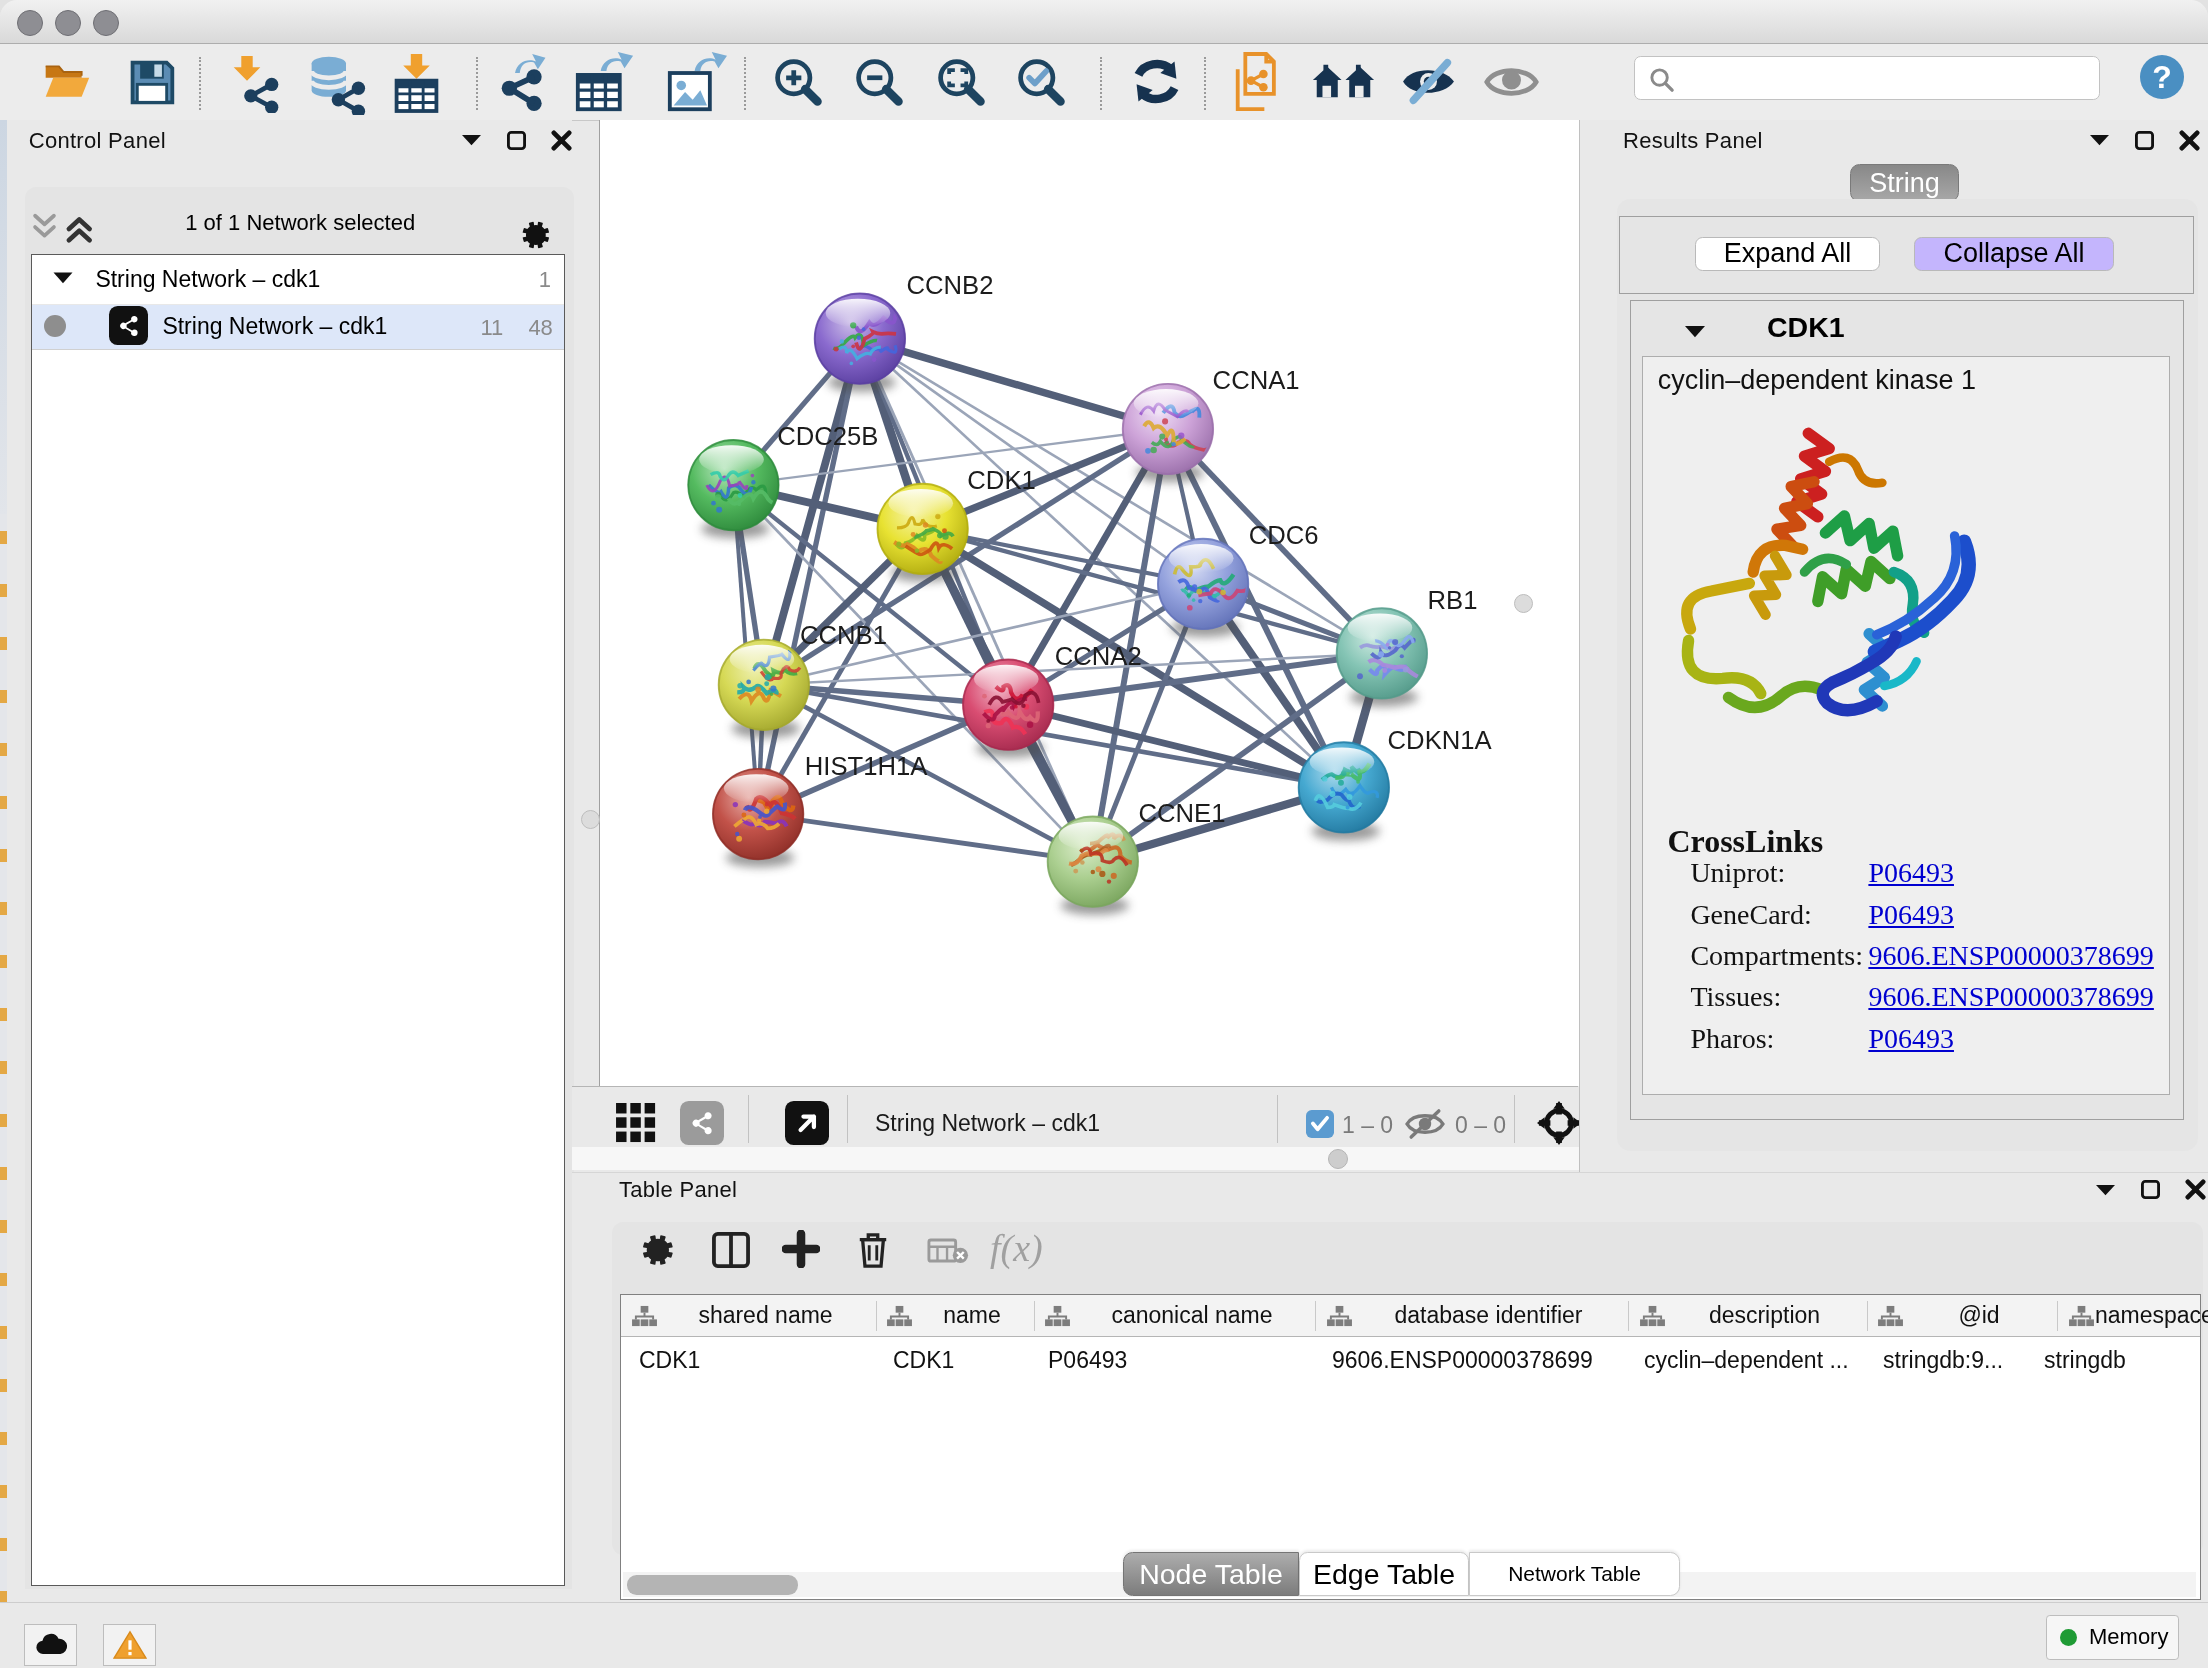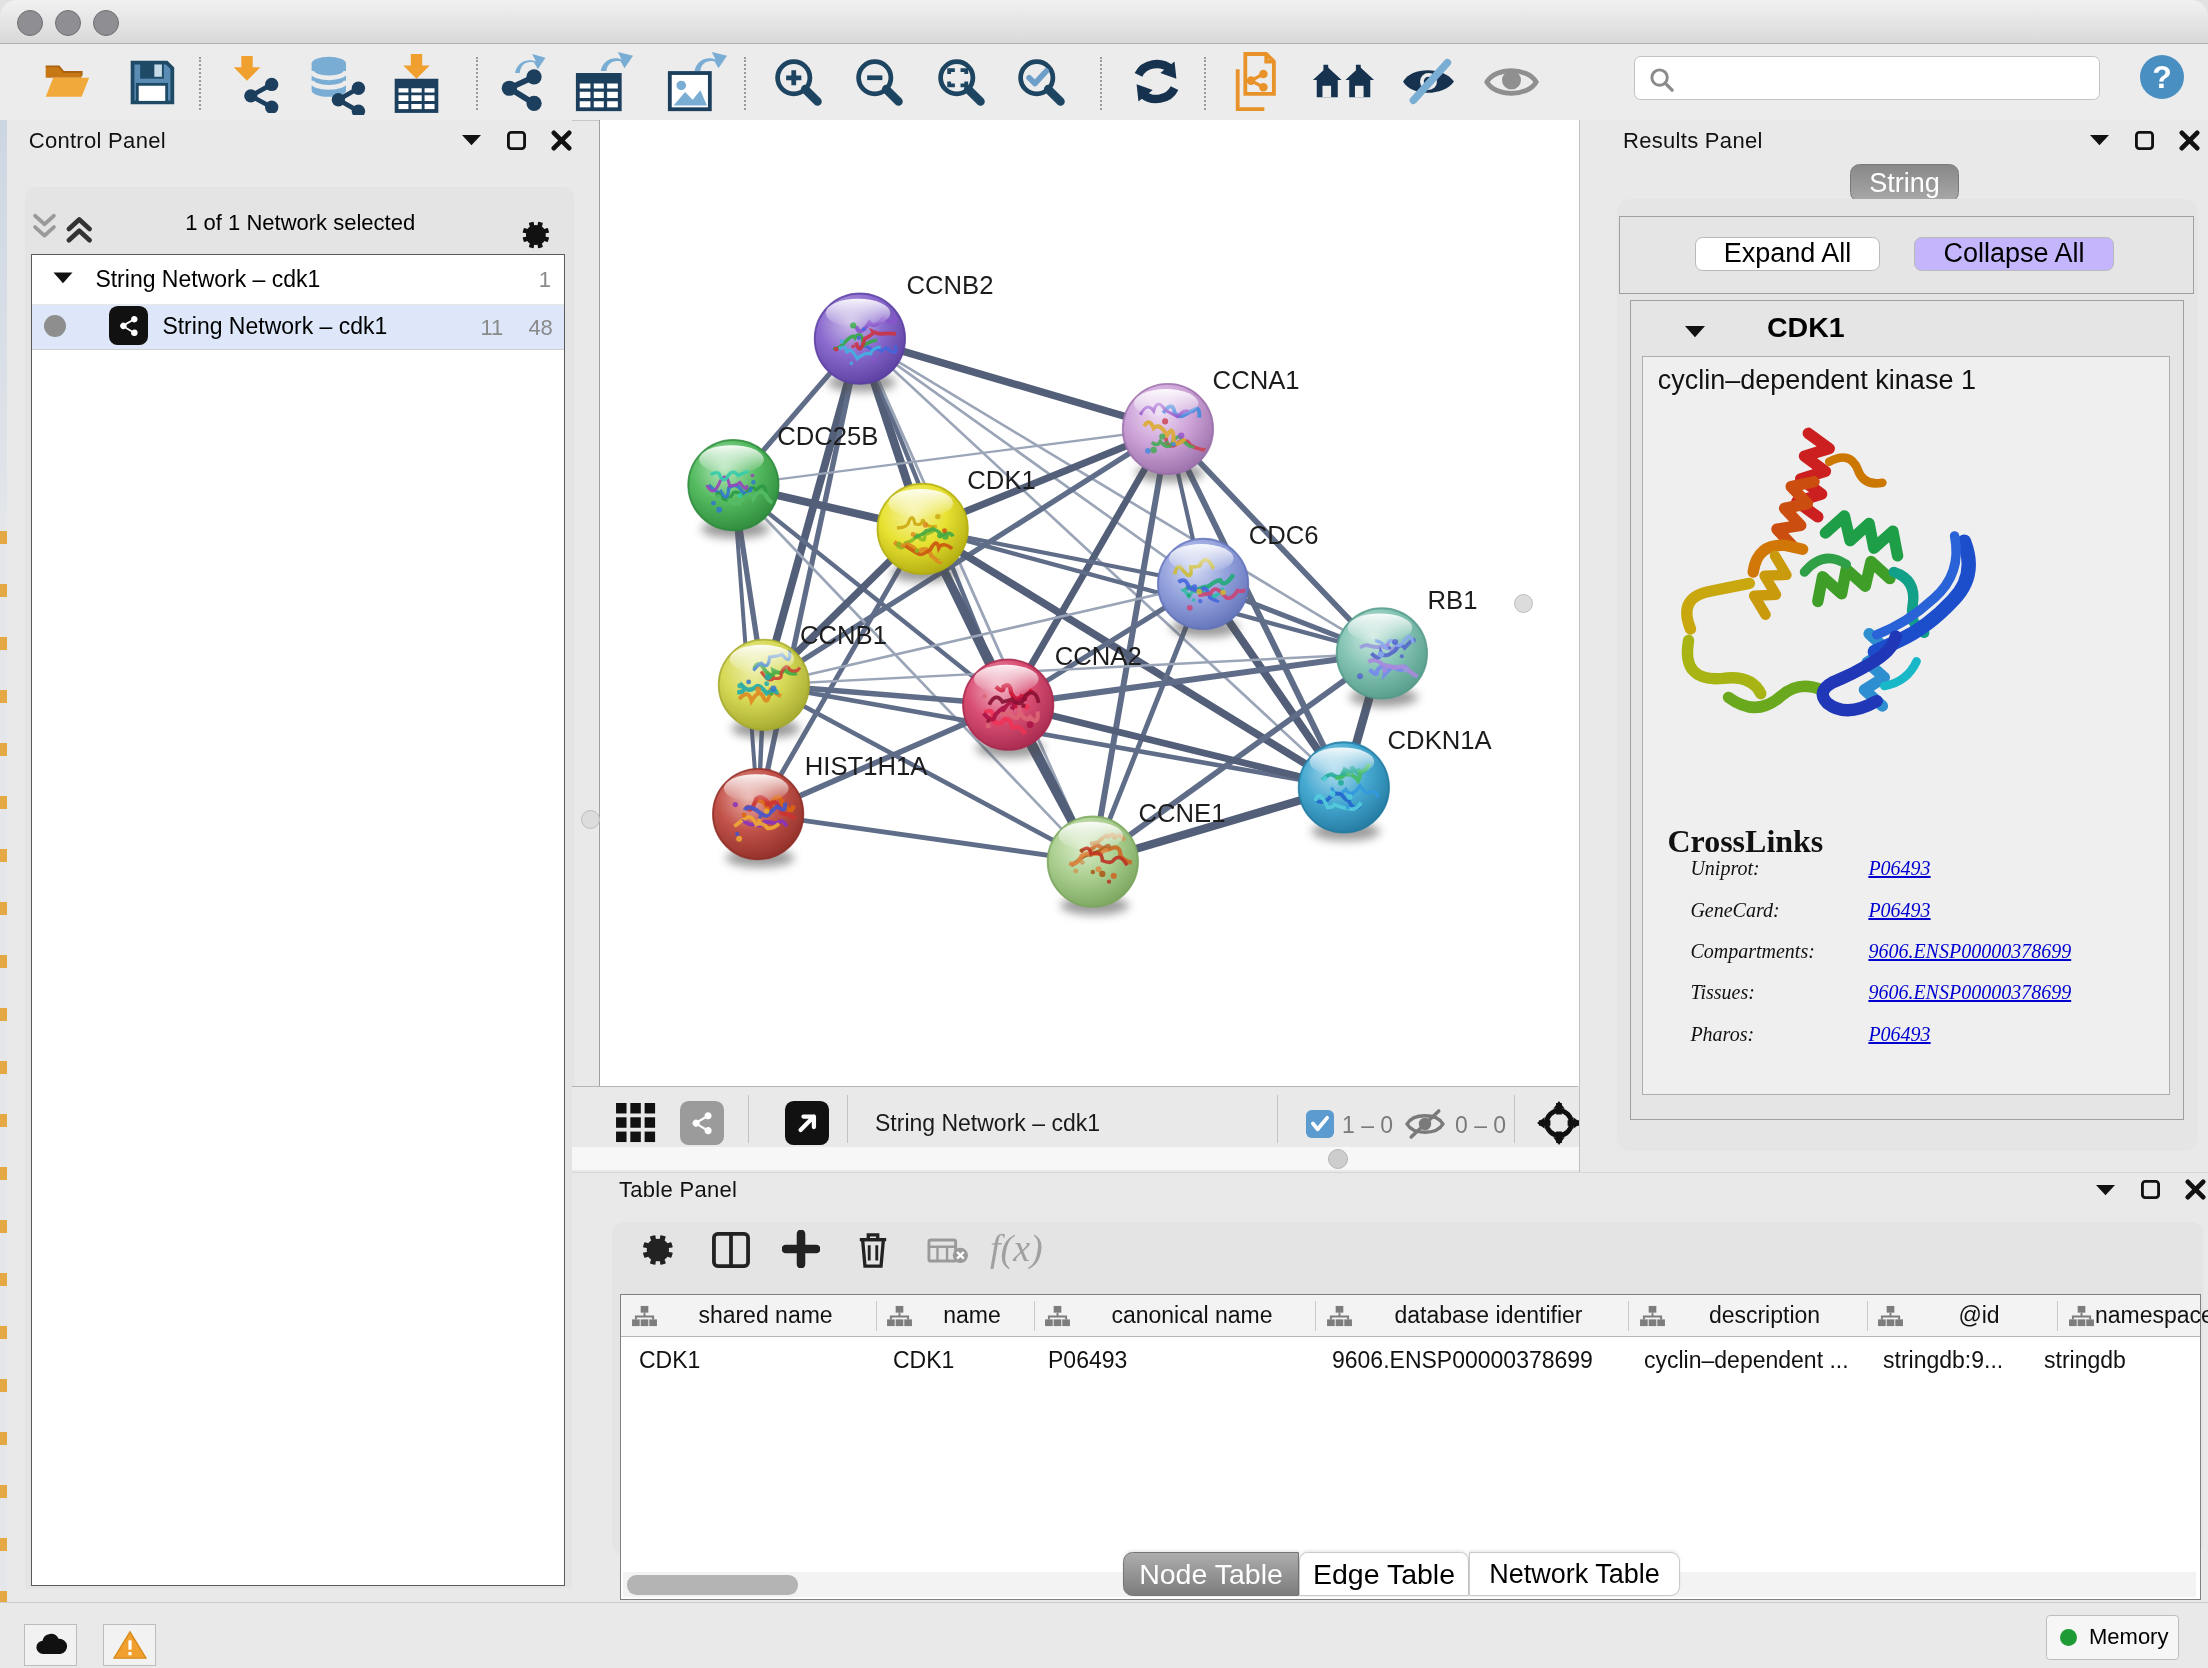--- a/index.html
+++ b/index.html
@@ -32,21 +32,21 @@
 #sliderstrip{position:absolute;left:572px;top:1147px;width:1637px;height:23px;background:#f7f7f7;}
 
 #rpanel{position:absolute;left:1579px;top:120px;width:630px;height:1052px;background:#e9e9e9;border-left:1px solid #c0c0c0;}
 
 #tpanel{position:absolute;left:572px;top:1172px;width:1637px;height:430px;background:#e9e9e9;border-top:1px solid #d6d6d6;box-sizing:border-box;}
 
 #statusbar{position:absolute;left:0px;top:1602px;width:2208px;height:67px;background:#e9e9e9;border-top:1px solid #cdcdcd;}
 .sq{position:absolute;width:53px;height:42px;background:#f2f2f2;border:1.9px solid #bdbdbd;box-sizing:border-box;text-align:center;}
 #membtn{position:absolute;left:2046px;top:12.4px;width:133px;height:45px;background:#f6f6f6;border:1.9px solid #bdbdbd;border-radius:3.8px;box-sizing:border-box;font-size:22px;line-height:41px;padding-left:42px;}
 #memdot{position:absolute;left:13.3px;top:12.4px;width:17px;height:17px;border-radius:50%;background:#1f9b35;}
-.clrow{position:absolute;left:47px;font-family:"Liberation Serif",serif;font-size:20px;color:#111;white-space:nowrap;font-style:italic;}
+.clrow{position:absolute;left:47px;font-family:"Liberation Serif",serif;font-size:28px;color:#111;white-space:nowrap;}
 .cll{display:inline-block;width:178px;}
 .cla{color:#0000d0;text-decoration:underline;}
 
 </style></head>
 <body>
 <div id="win">
   <div id="titlebar">
     <div class="tl" style="left:17px;"></div>
     <div class="tl" style="left:55px;"></div>
     <div class="tl" style="left:93px;"></div>
@@ -876,21 +876,21 @@
 <div style="position:absolute;left:1023px;top:7.6px;font-size:23px;color:#111;">cyclin–dependent ...</div>
 <div style="position:absolute;left:1262px;top:7.6px;font-size:23px;color:#111;">stringdb:9...</div>
 <div style="position:absolute;left:1423px;top:7.6px;font-size:23px;color:#111;">stringdb</div>
         </div>
       <div style="position:absolute;left:1.9px;bottom:1.9px;width:1573px;height:25px;background:#f3f3f3;"></div>
       <div style="position:absolute;left:5.7px;bottom:3.8px;width:171px;height:20px;background:#b4b4b4;border-radius:9.5px;"></div>
     </div>
     <div class="tabrow" style="left:551px;top:379px;">
       <div class="tab tabsel" style="width:174px;height:42px;line-height:42px;font-size:28.5px;border-radius:9.5px 0 0 9.5px;">Node Table</div>
       <div class="tab" style="width:168px;height:42px;line-height:42px;font-size:28.5px;">Edge Table</div>
-      <div class="tab" style="width:209px;height:42px;line-height:42px;font-size:27px;border-radius:0 9.5px 9.5px 0;">Network Table</div>
+      <div class="tab" style="width:209px;height:42px;line-height:42px;font-size:21px;border-radius:0 9.5px 9.5px 0;">Network Table</div>
     </div>
   </div>
   <div id="statusbar">
     <div class="sq" style="left:24px;top:21px;">
       <svg style="margin-top:7.6px;" width="34" height="23" viewBox="0 0 36 24">
           <path d="M10 22 a7 7 0 0 1 -1 -14 a9 9 0 0 1 17 -2 a6.5 6.5 0 0 1 2 16 Z" fill="#111"></path>
         </svg>
     </div>
     <div class="sq" style="left:103px;top:21px;">
       <svg style="margin-top:4.8px;" width="36" height="30" viewBox="0 0 38 32">

